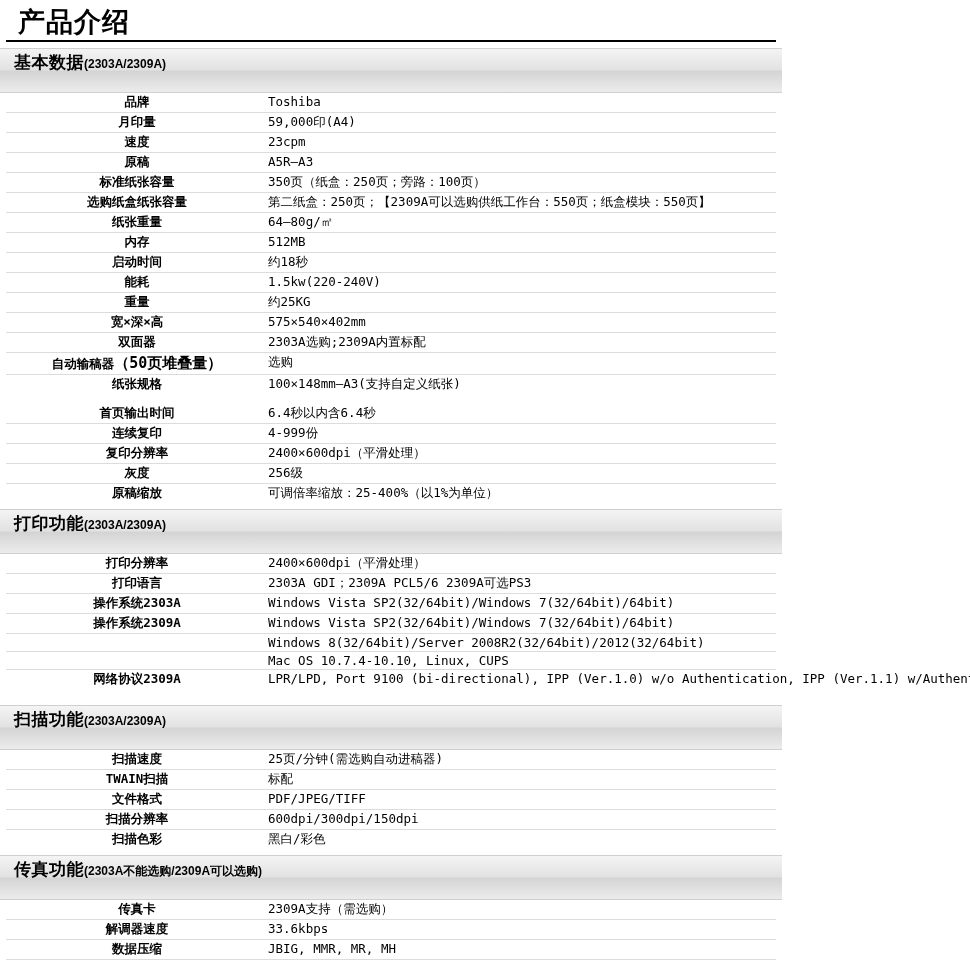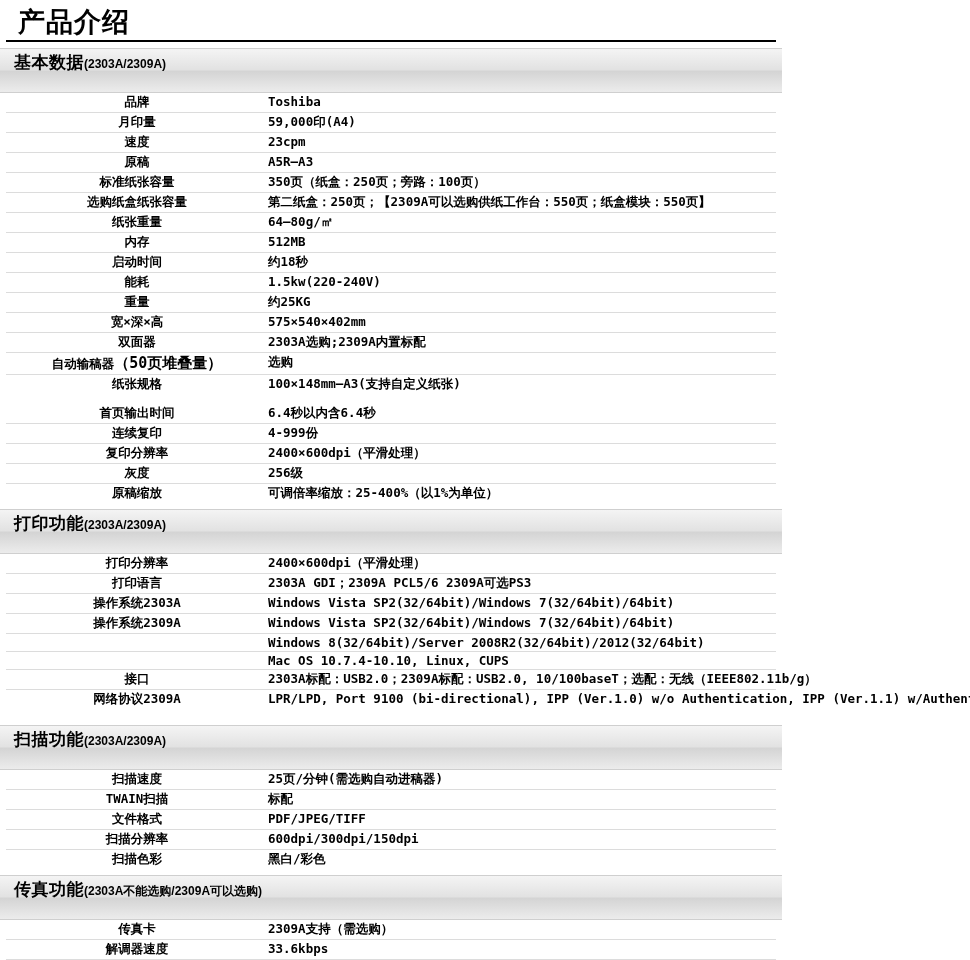--- a/index.html
+++ b/index.html
@@ -68,21 +68,21 @@
     text-align: center;
     font-size: 12.5px;
     font-weight: bold;
     border-bottom: 1px solid #dcdcdc;
     letter-spacing: 0px;
     white-space: nowrap;
     margin-top: 45px;
   }
   td.v {
     font-size: 12.5px;
-    font-weight: bold;
+    font-weight: normal;
     border-bottom: 1px solid #dcdcdc;
     padding-left: 14px;
     white-space: nowrap;
   }
   tr.noline td { border-bottom: none; }
   td.k .sub {
     font-size: 15px;
     font-weight: bold;
   }
   .block { margin: 0 6px; }
@@ -218,24 +218,20 @@
             <td class="v">Windows Vista SP2(32/64bit)/Windows 7(32/64bit)/64bit)</td>
           </tr>
       <tr>
             <td class="k"></td>
             <td class="v">Windows 8(32/64bit)/Server 2008R2(32/64bit)/2012(32/64bit)</td>
           </tr>
       <tr>
             <td class="k"></td>
             <td class="v">Mac OS 10.7.4-10.10, Linux, CUPS</td>
           </tr>
-      <tr>
-            <td class="k">接口</td>
-            <td class="v">2303A标配：USB2.0；2309A标配：USB2.0, 10/100baseT；选配：无线（IEEE802.11b/g）</td>
-          </tr>
       <tr class="noline">
             <td class="k">网络协议2309A</td>
             <td class="v">LPR/LPD, Port 9100 (bi-directional), IPP (Ver.1.0) w/o Authentication, IPP (Ver.1.1) w/Authentication</td>
           </tr>
     </tbody>
       </table>
   </div>
 
   <div class="spacer"></div>
 

